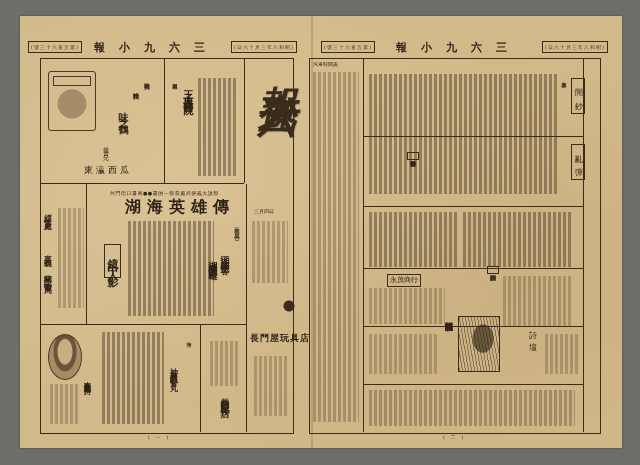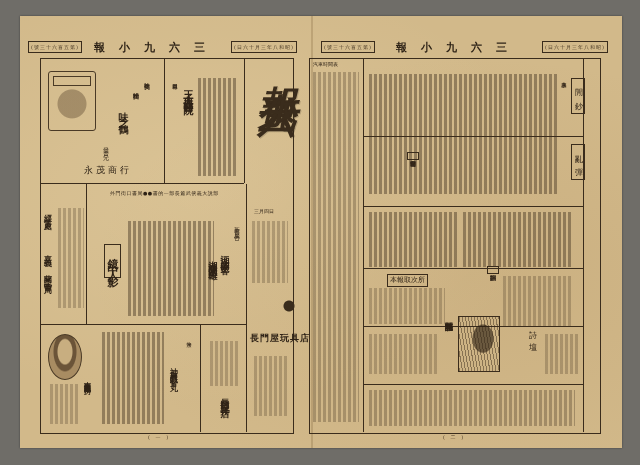--- a/index.html
+++ b/index.html
@@ -86,33 +86,34 @@
       <span class="small boxed">(日六十月三年八和昭)</span>
     </div>
 
     <div class="frame" style="left:20px;top:42px;width:252px;height:374px;"></div>
 
     <div class="tin"></div>
     <div class="vt" style="left:124px;top:62px;font-size:6px;">純良美味</div>
     <div class="vt" style="left:113px;top:72px;font-size:6px;">調味精粉</div>
     <div class="vt" style="left:98px;top:88px;font-size:10px;font-weight:bold;letter-spacing:6px;">味之鶴</div>
     <div class="vt" style="left:83px;top:126px;font-size:6px;letter-spacing:4px;">發賣元</div>
-    <div class="ht" style="left:64px;top:150px;font-size:9px;letter-spacing:3px;writing-mode:horizontal-tb;direction:rtl;">永茂商行</div>
+    <div class="ht" style="left:64px;top:150px;font-size:9px;letter-spacing:3px;writing-mode:horizontal-tb;direction:rtl;">東瀛西瓜</div>
     <div class="rule-v" style="left:144px;top:43px;height:124px;"></div>
 
     <div class="vt" style="left:152px;top:64px;font-size:5px;">專門眼科</div>
     <div class="vt" style="left:163px;top:66px;font-size:10px;font-weight:bold;letter-spacing:3px;">王子典漢醫院</div>
     <div class="txtcol" style="left:178px;top:62px;width:40px;height:98px;"></div>
     <div class="rule-v" style="left:224px;top:43px;height:124px;"></div>
 
     <div class="logo">三六九小報</div>
 
     <div class="rule-h" style="left:21px;top:167px;width:203px;"></div>
 
     <div class="ht" style="left:90px;top:175px;font-size:5px;letter-spacing:0.5px;direction:rtl;">外門街口書局●●書的一部長篇武俠義大說部</div>
+    <div class="ht" style="left:105px;top:183px;font-size:16px;font-weight:bold;letter-spacing:6px;direction:rtl;">湖海英雄傳</div>
 
     <div class="vt" style="left:24px;top:192px;font-size:8px;font-weight:bold;letter-spacing:4px;">經售處</div>
     <div class="vt" style="left:24px;top:232px;font-size:8px;font-weight:bold;letter-spacing:4px;">嘉義</div>
     <div class="vt" style="left:24px;top:252px;font-size:8px;font-weight:bold;letter-spacing:4px;">蘭記書局</div>
     <div class="txtcol light" style="left:38px;top:192px;width:26px;height:100px;"></div>
     <div class="rule-v" style="left:66px;top:168px;height:140px;"></div>
 
     <div class="vt boxed" style="left:84px;top:228px;font-size:11px;font-weight:bold;letter-spacing:6px;padding:4px 2px;">鏡中人影</div>
     <div class="txtcol" style="left:108px;top:205px;width:86px;height:95px;"></div>
 
@@ -163,21 +164,21 @@
 
     <div class="rule-h" style="left:51px;top:120px;width:219px;"></div>
     <div class="vt boxed" style="left:258px;top:128px;font-size:8px;letter-spacing:14px;padding:3px 2px;">亂彈</div>
 
     <div class="rule-h" style="left:51px;top:190px;width:219px;"></div>
     <div class="vt boxed" style="left:94px;top:136px;font-size:6px;padding:3px 2px;">書場發奇聞</div>
     <div class="txtcol" style="left:56px;top:196px;width:90px;height:55px;"></div>
     <div class="txtcol" style="left:150px;top:196px;width:110px;height:55px;"></div>
 
     <div class="rule-h" style="left:51px;top:252px;width:219px;"></div>
-    <div class="ht boxed" style="left:74px;top:258px;font-size:7px;direction:rtl;">本報取次所</div>
+    <div class="ht boxed" style="left:74px;top:258px;font-size:7px;direction:rtl;">永茂商行</div>
     <div class="txtcol light" style="left:56px;top:272px;width:76px;height:36px;"></div>
     <div class="vt boxed" style="left:174px;top:250px;font-size:6px;padding:3px 2px;">鞠躬靜訓</div>
     <div class="txtcol light" style="left:190px;top:260px;width:70px;height:50px;"></div>
 
     <div class="rule-h" style="left:51px;top:310px;width:219px;"></div>
     <div class="woodcut" style="left:145px;top:300px;"></div>
     <div class="vt" style="left:132px;top:300px;font-size:8px;font-weight:bold;">花間豔語</div>
     <div class="txtcol light" style="left:56px;top:318px;width:70px;height:40px;"></div>
     <div class="vt" style="left:215px;top:308px;font-size:8px;letter-spacing:12px;">詩壇</div>
     <div class="txtcol light" style="left:232px;top:318px;width:34px;height:40px;"></div>

